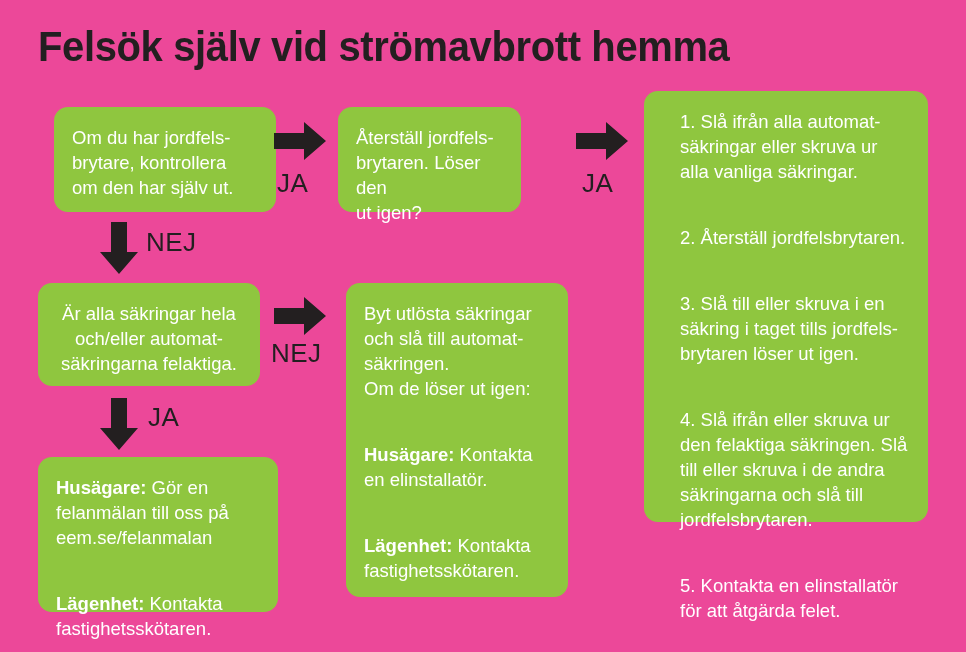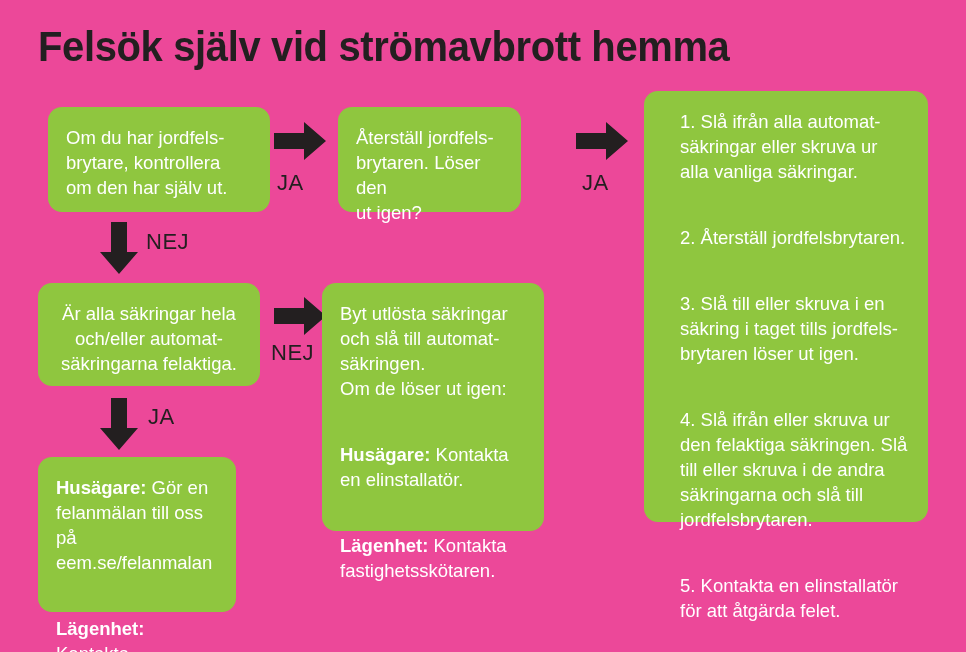--- a/index.html
+++ b/index.html
@@ -52,37 +52,37 @@
     margin: 0;
   }
   .box p.gap {
     margin-top: 41px;
   }
   .box b {
     font-weight: bold;
     text-align: right;
   }
 
-  #box-check-breaker  { left: 48px;  top: 107px; width: 222px; height: 105px; }
+  #box-check-breaker  { left: 54px;  top: 107px; width: 222px; height: 105px; }
   #box-reset-breaker  { left: 338px; top: 107px; width: 183px; height: 105px; }
   #box-steps          { left: 644px; top: 91px; width: 284px; height: 431px; padding-left: 36px; }
   #box-check-fuses    { left: 38px;  top: 283px; width: 222px; height: 103px; text-align: center; }
-  #box-replace-fuses  { left: 322px; top: 283px; width: 222px; height: 248px; }
-  #box-contact        { left: 38px;  top: 457px; width: 198px; height: 155px; }
+  #box-replace-fuses  { left: 346px; top: 283px; width: 222px; height: 314px; }
+  #box-contact        { left: 38px;  top: 457px; width: 240px; height: 155px; }
 
   
   .arrow {
     position: absolute;
   }
   .arrow svg { display: block; }
 
   .arrow-label {
     position: absolute;
     font-family: "Liberation Sans Narrow", "Liberation Sans", sans-serif;
-    font-size: 22px;
+    font-size: 26px;
     line-height: 22px;
     color: #231f20;
     letter-spacing: 0.5px;
   }
 
   #arrow-ja-1   { left: 274px; top: 122px; }
   #label-ja-1   { left: 277px; top: 172px; }
   #arrow-ja-2   { left: 576px; top: 122px; }
   #label-ja-2   { left: 582px; top: 172px; }
   #arrow-nej-1  { left: 274px; top: 297px; }

